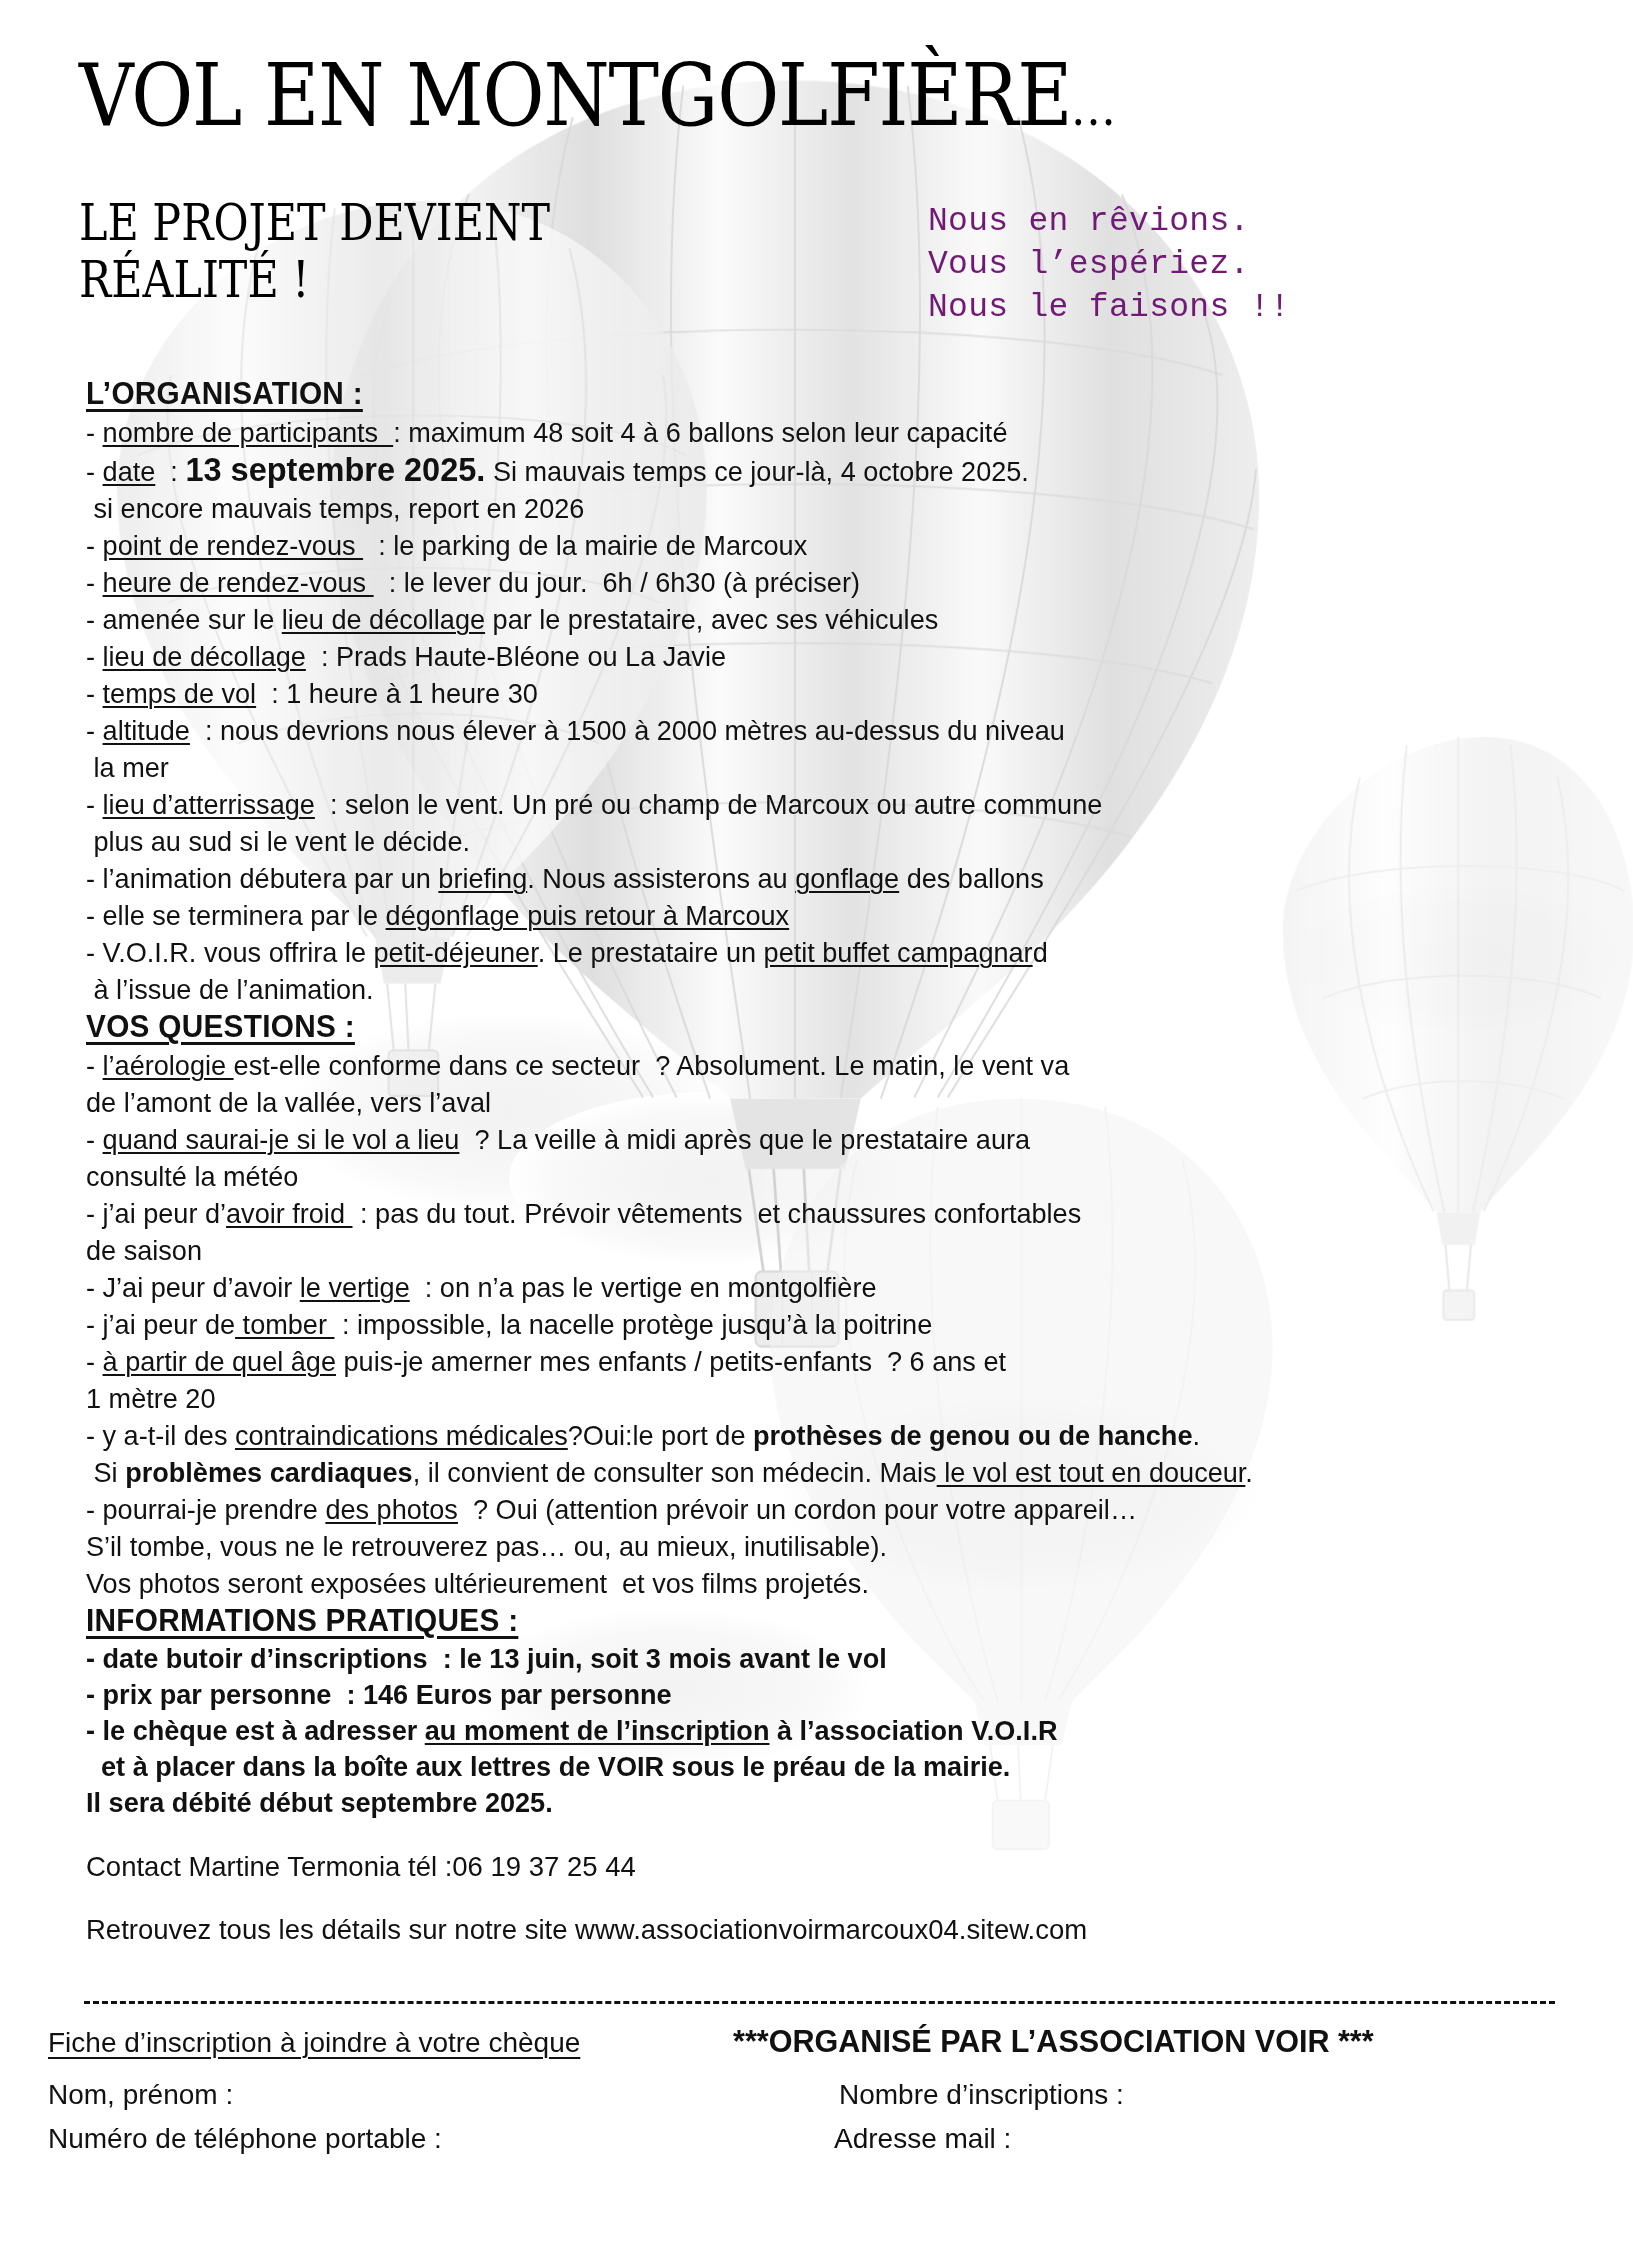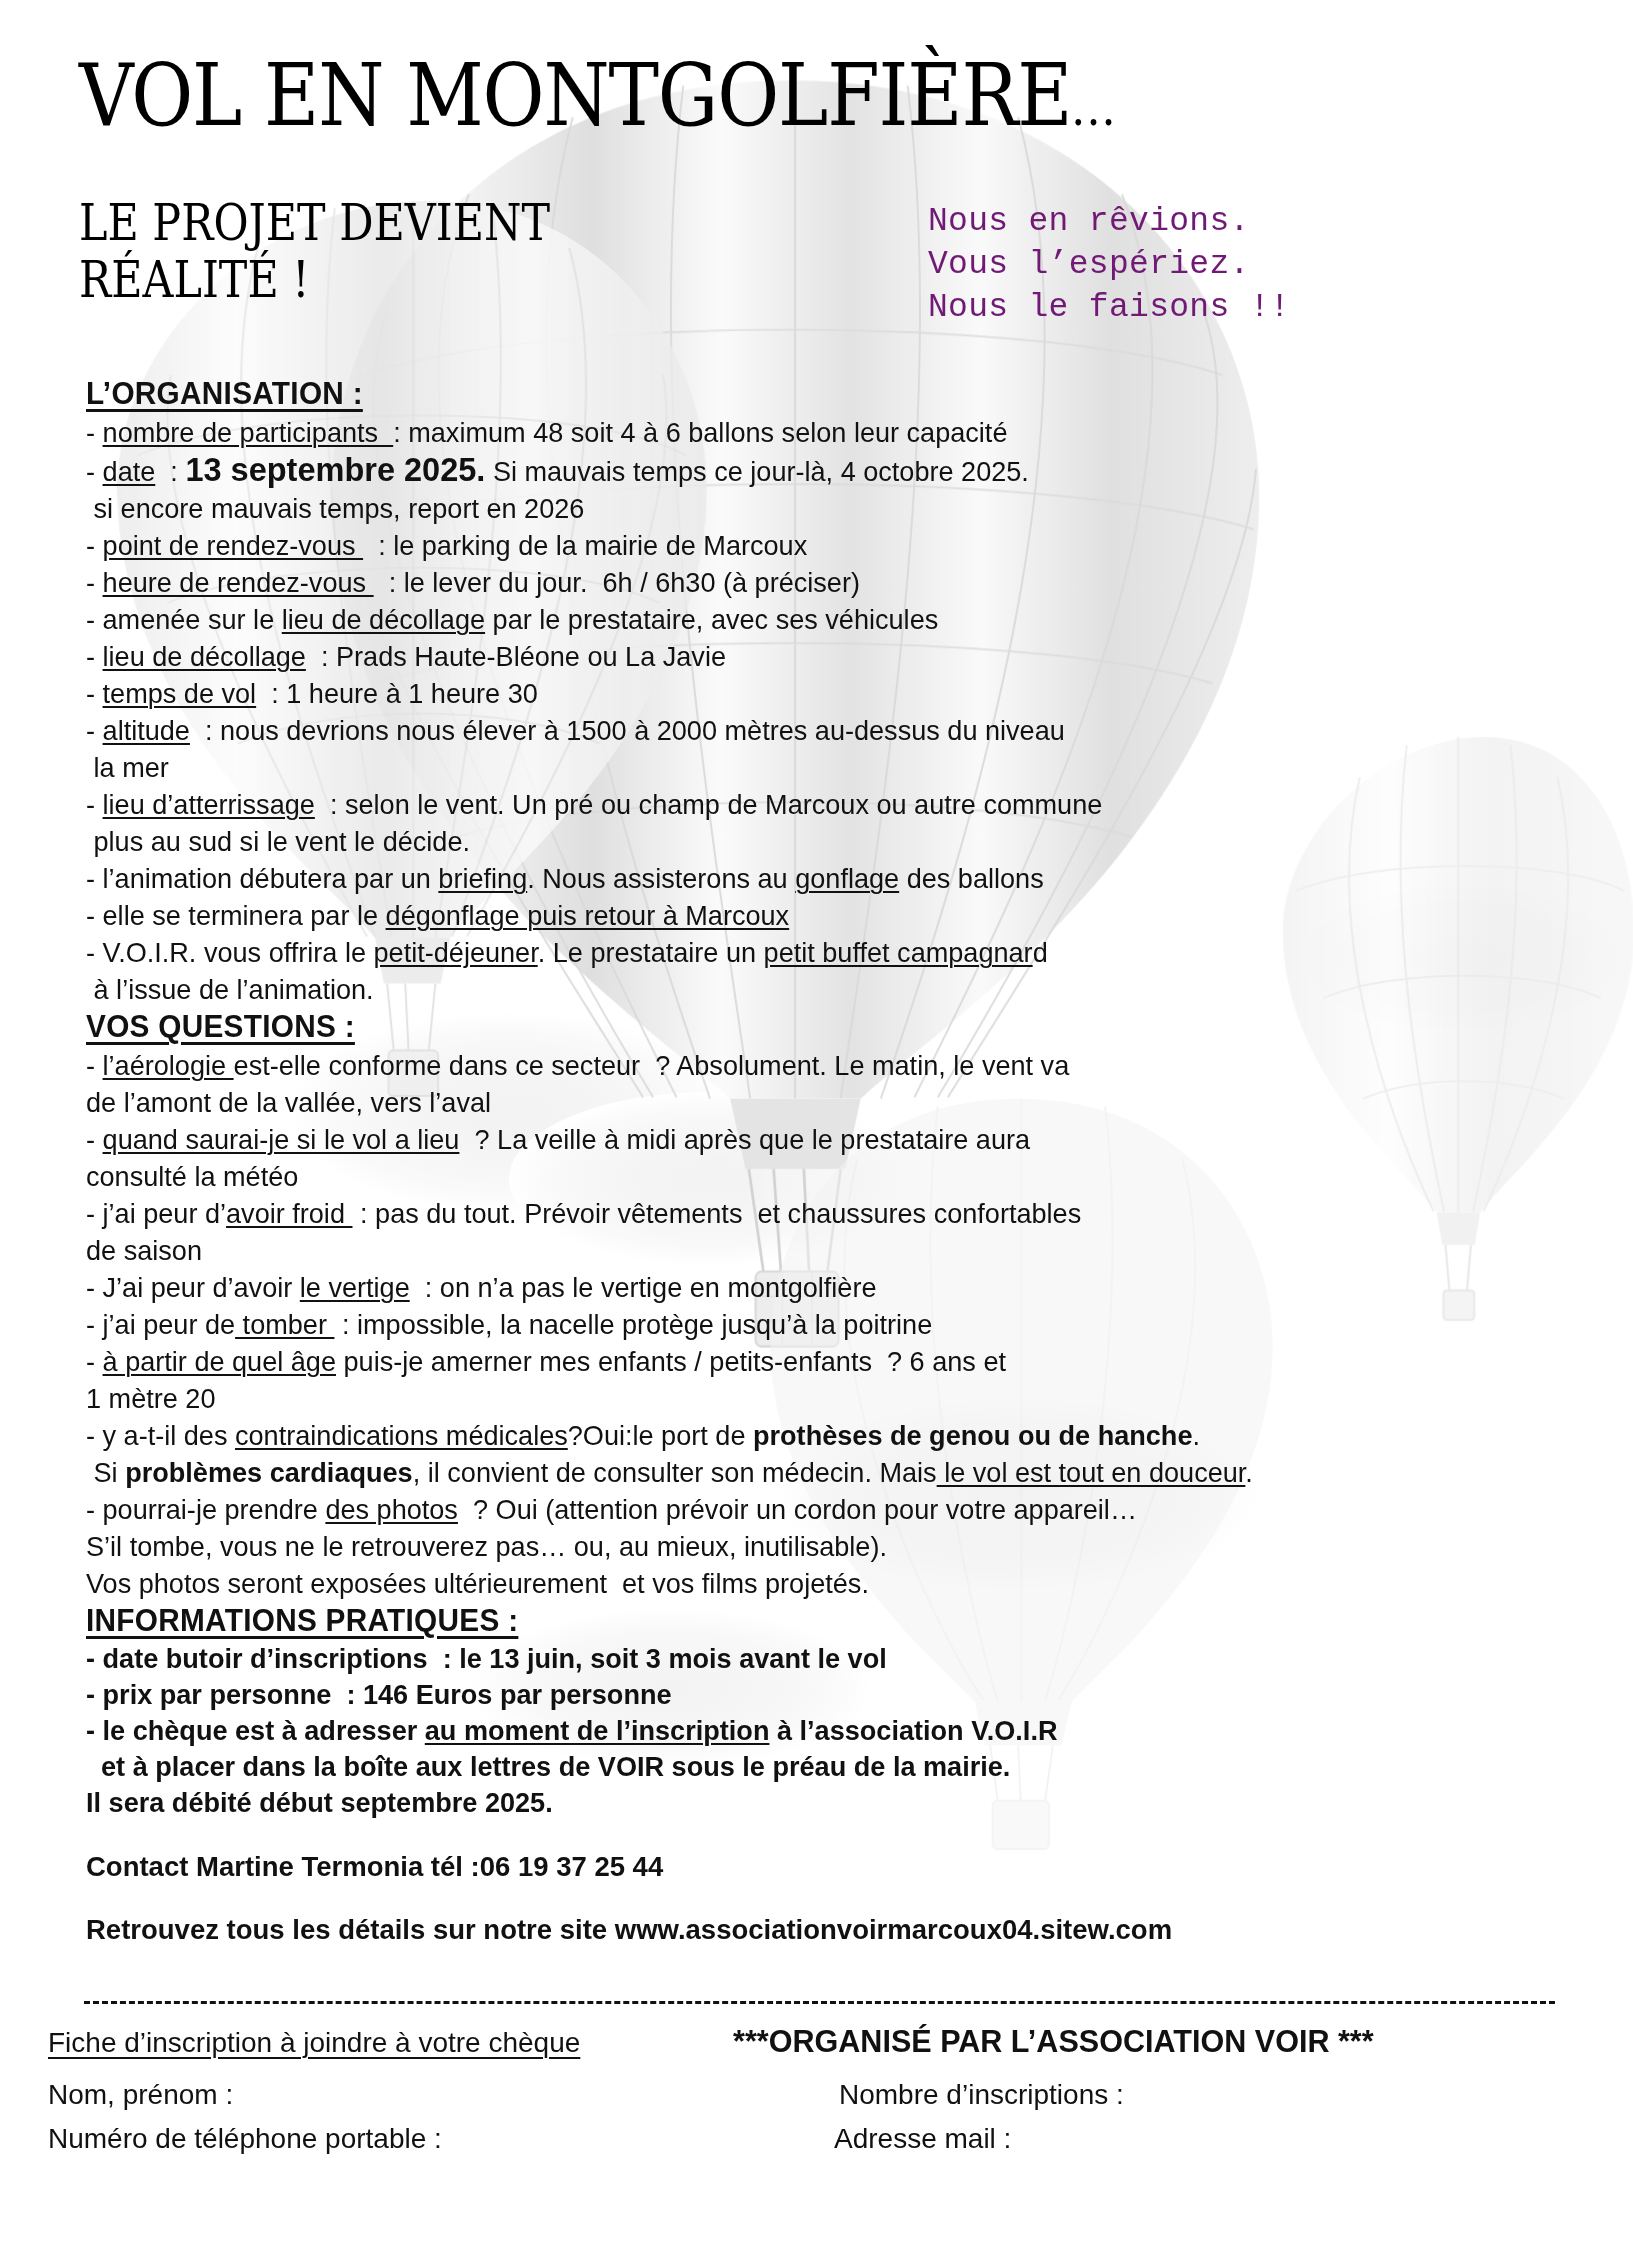--- a/index.html
+++ b/index.html
@@ -76,21 +76,21 @@
     transform:scaleX(0.985);
     transform-origin:left center;
   }
   .ln u{text-decoration:underline;text-underline-offset:3.3px;text-decoration-thickness:2px;}
   .ln b{font-weight:bold;}
   .big{font-size:33px;font-weight:bold;}
 
   .prat .ln{font-weight:bold;font-size:27.5px;line-height:36px;}
 
   .centerline{text-align:center;font-weight:bold;font-size:27.5px;line-height:36px;}
-  .contactline{font-weight:bold;font-size:27.5px;line-height:36px;}
+  .contactline{font-weight:normal;font-size:27.5px;line-height:36px;}
 
   
   .dashed-sep{
     position:absolute;left:84px;top:2001px;width:1471px;height:2.7px;
     border-top:3.3px dashed #111;
   }
 
   
   .footer{position:absolute;left:48px;top:2027px;width:1541px;}
   .foot-row{position:relative;height:44px;text-decoration:underline;}

